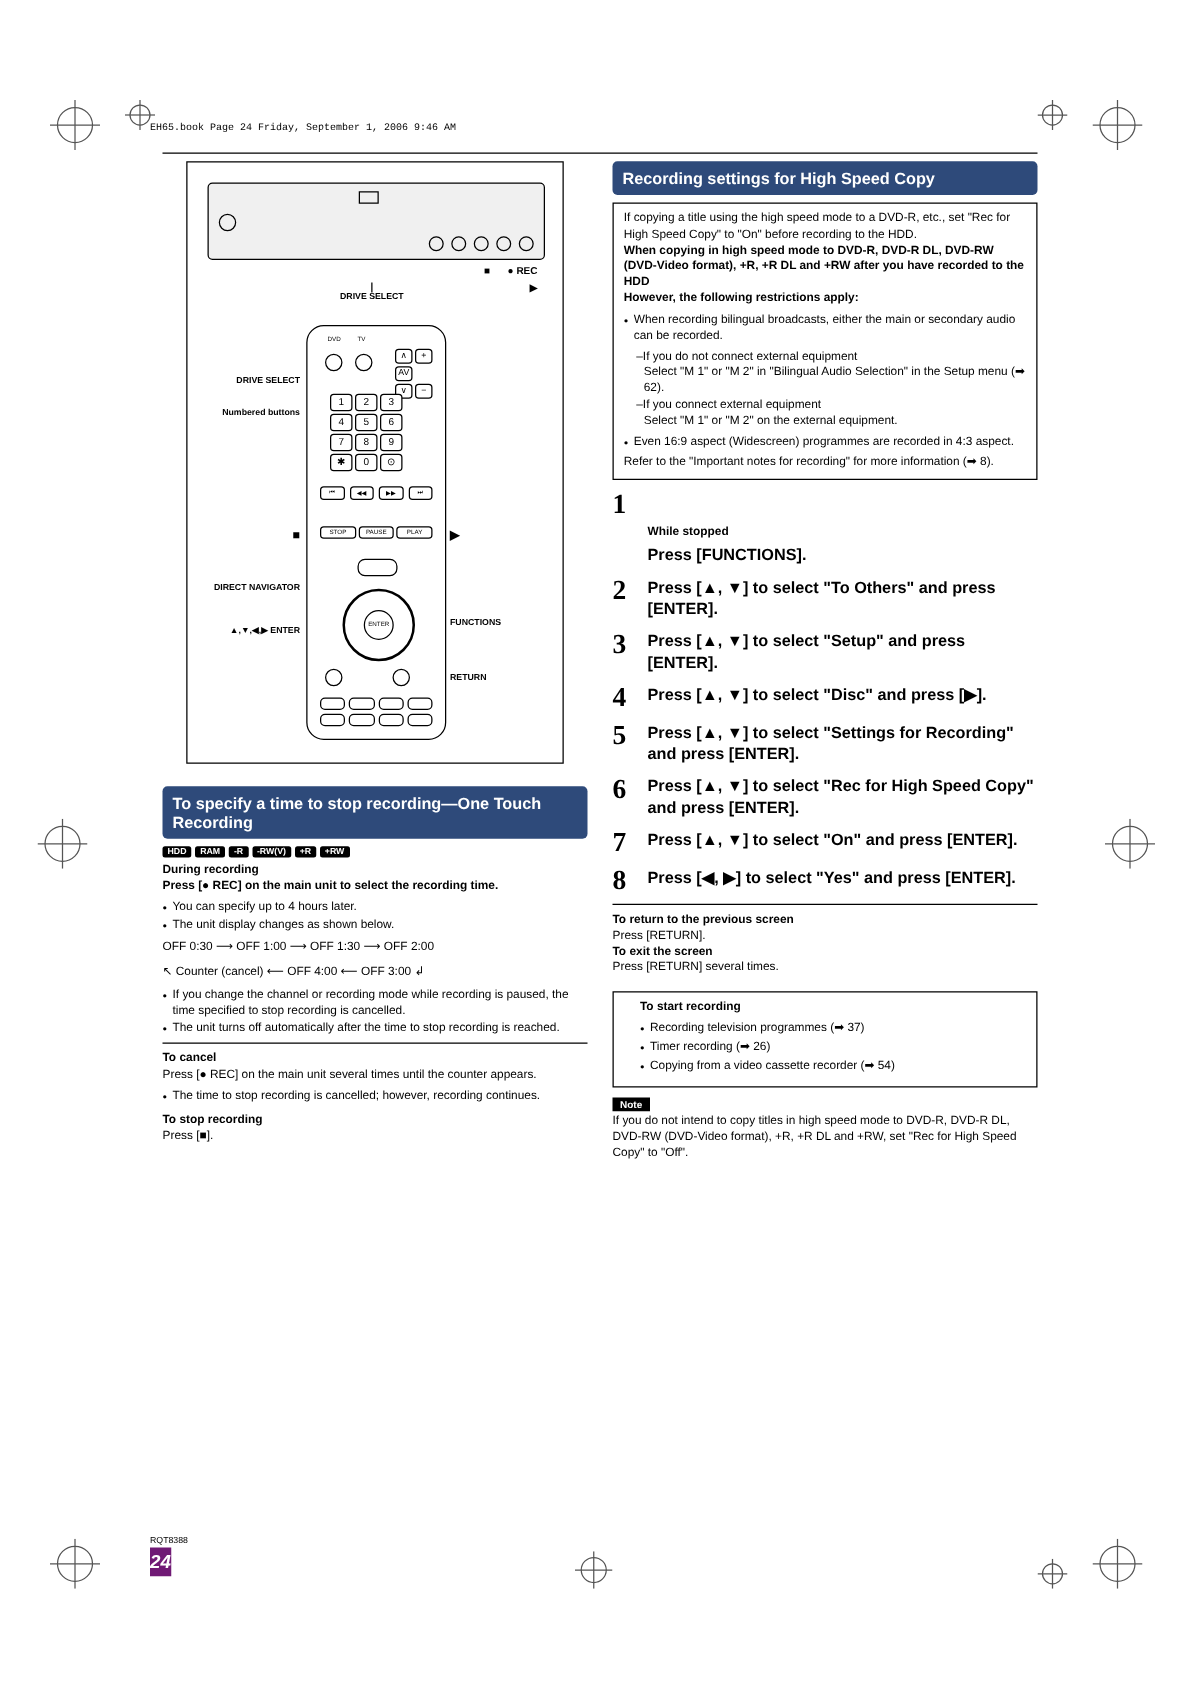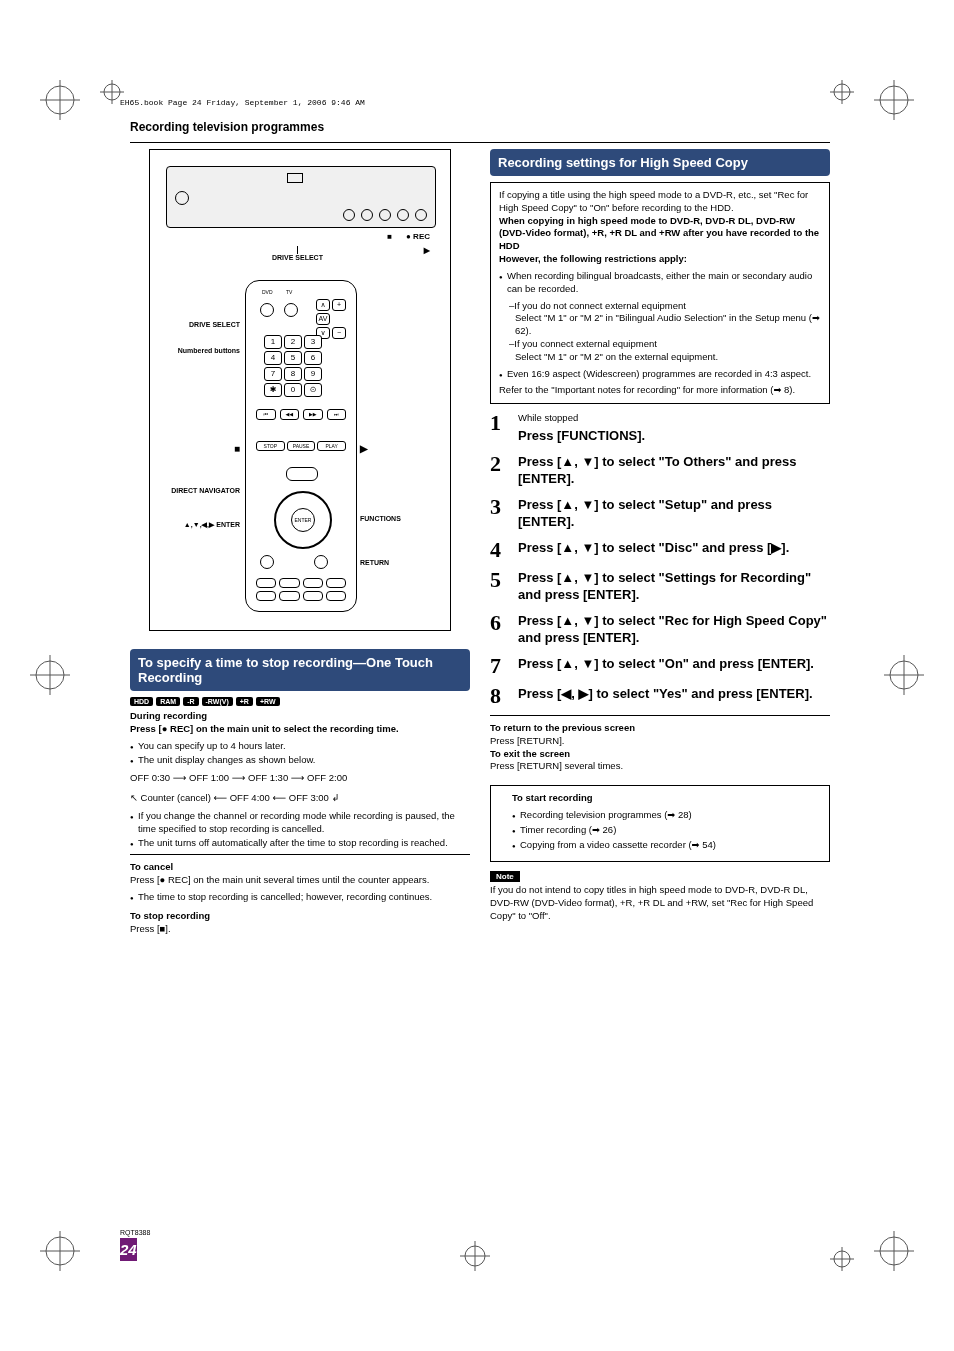--- a/index.html
+++ b/index.html
@@ -229,21 +229,21 @@
   }
   .box-outline {
     border: 1px solid #000;
     padding: 6px 8px;
     margin-bottom: 8px;
   }
   .steps { margin: 0; padding: 0; list-style: none; }
   .steps li { display: flex; gap: 10px; margin-bottom: 8px; }
   .step-num { font-size: 22px; font-weight: bold; font-family: "Times New Roman", serif; line-height: 1; width: 18px; }
   .step-text { font-size: 13px; font-weight: bold; line-height: 1.35; flex: 1; }
-  .step-text .small { font-size: 9.5px; font-weight: normal; display: block; margin-bottom: 2px; }
+  .step-text .small { font-size: 9.5px; font-weight: bold; display: block; margin-bottom: 2px; margin-top: 28px; }
   .note-badge {
     background: #000;
     color: #fff;
     font-size: 8px;
     font-weight: bold;
     padding: 1px 6px;
     display: inline-block;
     margin-bottom: 2px;
   }
   .page-footer {
@@ -261,21 +261,20 @@
     display: inline-block;
   }
   .rqt { font-size: 7px; margin-bottom: 2px; }
 </style>
 </head>
 <body>
 
 <div class="tiny-header">EH65.book  Page 24  Friday, September 1, 2006  9:46 AM</div>
 
 <div class="content">
-  <div class="section-title">Recording television programmes</div>
   <div class="hr"></div>
 
   <div class="cols">
 
     <div class="col">
 
       <div class="diagram-box">
 
         <div class="unit-panel">
           <div style="position:absolute;left:8px;top:24px;width:12px;height:12px;border:1px solid #000;border-radius:50%;"></div>
@@ -461,21 +460,21 @@
 
       <div class="hr"></div>
       <div class="body-text"><b>To return to the previous screen</b></div>
       <div class="body-text">Press [RETURN].</div>
       <div class="body-text"><b>To exit the screen</b></div>
       <div class="body-text">Press [RETURN] several times.</div>
 
       <div class="box-outline" style="margin-top:12px;padding-left:21px;">
         <div class="body-text"><b>To start recording</b></div>
         <ul class="bullets">
-          <li>Recording television programmes (➡ 28)</li>
+          <li>Recording television programmes (➡ 37)</li>
           <li>Timer recording (➡ 26)</li>
           <li>Copying from a video cassette recorder (➡ 54)</li>
         </ul>
       </div>
 
       <div class="note-badge">Note</div>
       <div class="body-text">If you do not intend to copy titles in high speed mode to DVD-R, DVD-R DL, DVD-RW (DVD-Video format), +R, +R DL and +RW, set "Rec for High Speed Copy" to "Off".</div>
     </div>
   </div>
 </div>

